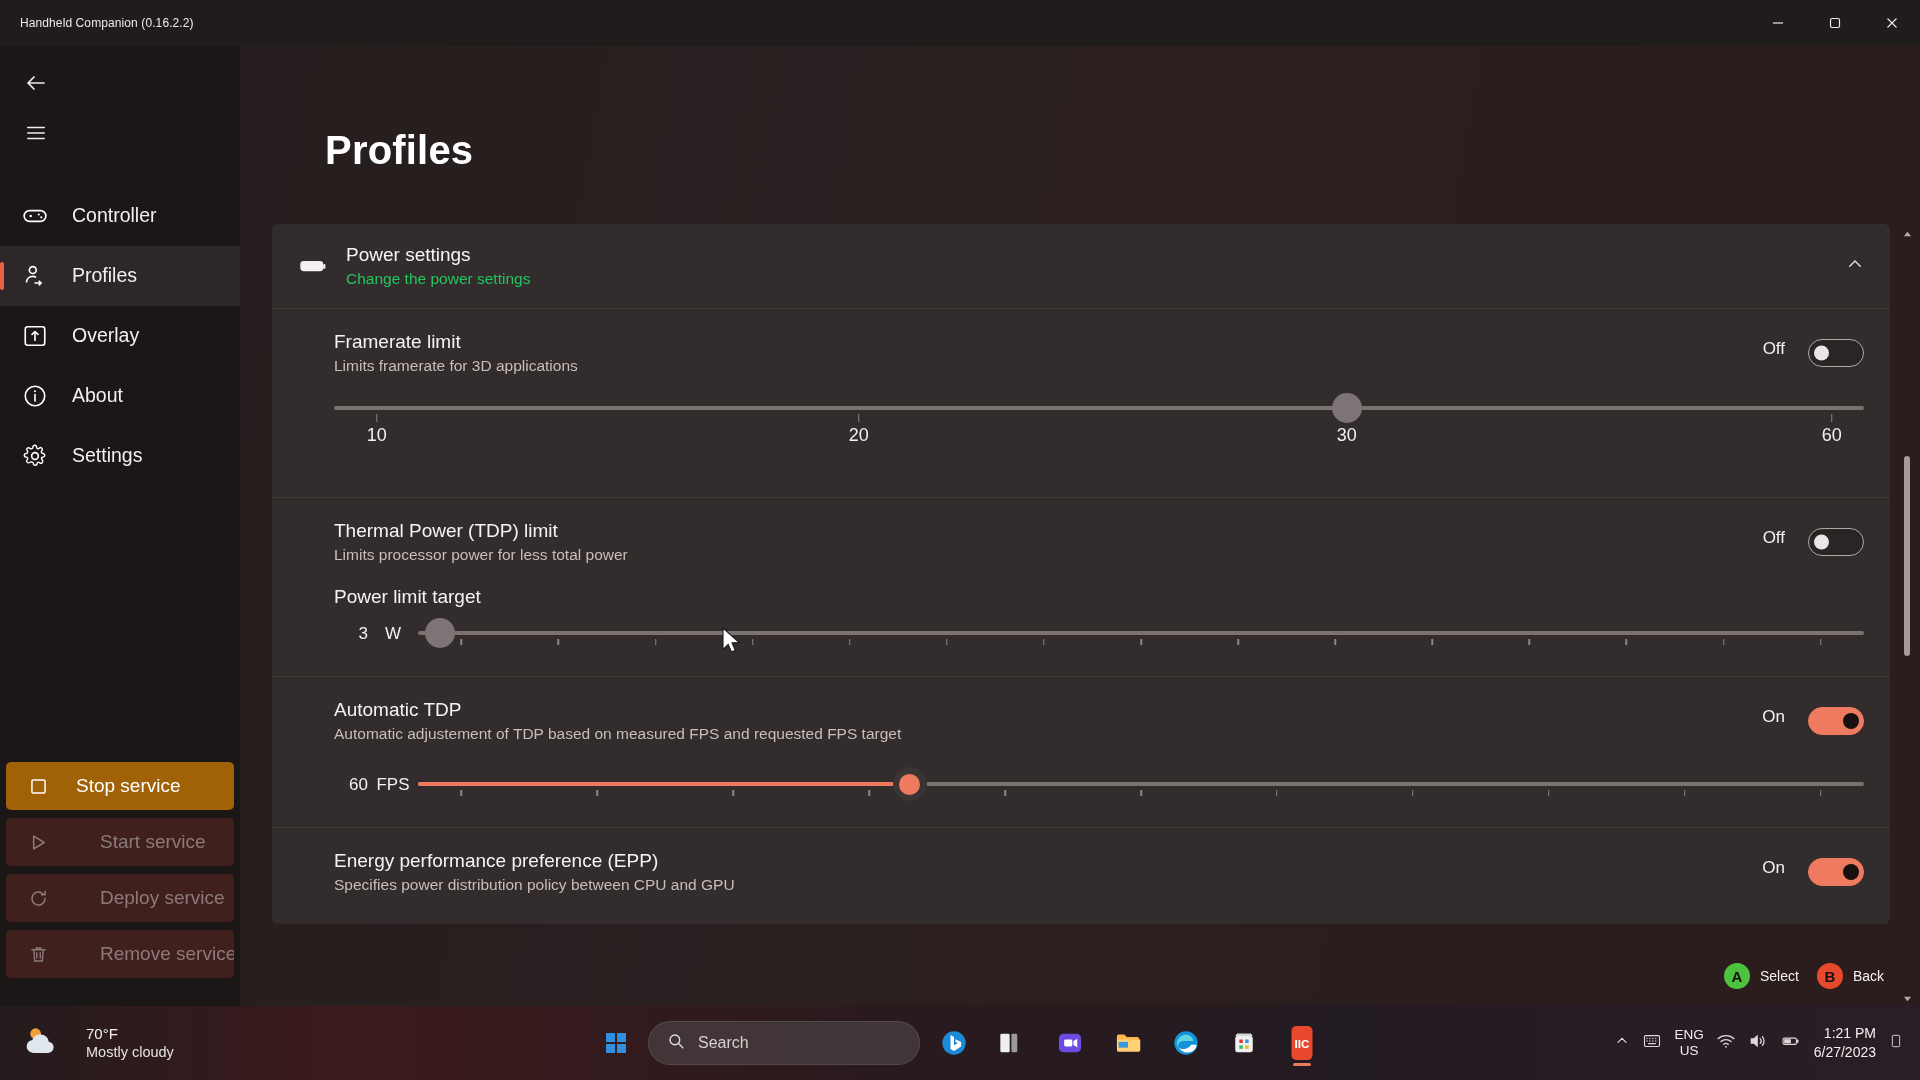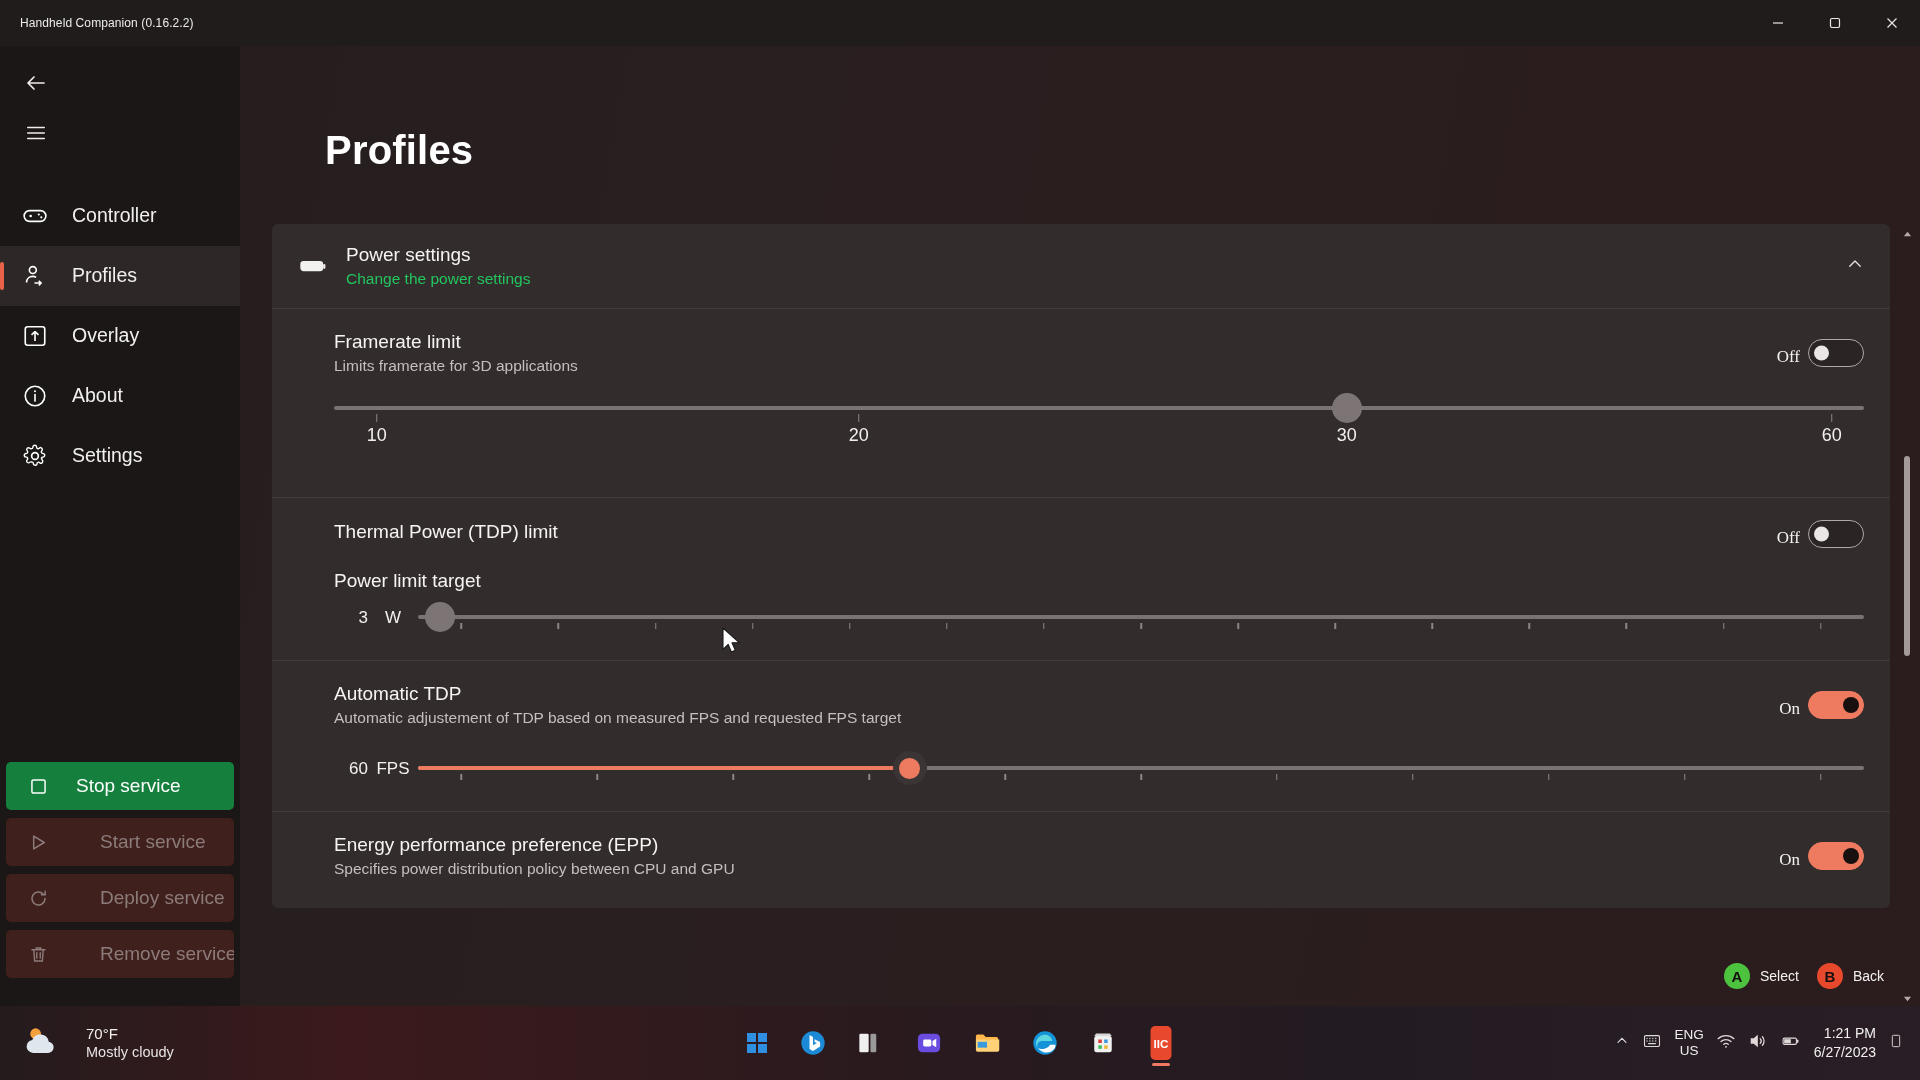--- a/index.html
+++ b/index.html
@@ -92,21 +92,21 @@
     font-size: 19px;
     overflow: hidden;
     white-space: nowrap;
   }
   .svc-btn .svc-ico {
     width: 32px; margin-right: 16px;
     display: flex; align-items: center;
     flex: 0 0 auto;
   }
   .svc-btn.active {
-    background: #15803d;
+    background: #a16207;
     color: #ffffff;
   }
   .svc-btn.disabled {
     background: #40201d;
     color: #8b7b7a;
     gap: 24px;
   }
 
   
   .main {
@@ -147,21 +147,21 @@
     border-top: 1px solid #433a3a;
     padding: 22px 26px 22px 62px;
   }
   .row-head {
     display: flex; align-items: center;
   }
   .rh-text { flex: 1 1 auto; }
   .rh-title { font-size: 19px; color: #f6f4f3; margin-bottom: 4px; }
   .rh-sub { font-size: 15.5px; color: #c7bebd; }
 
-  .toggle-wrap { display: flex; align-items: flex-end; gap: 8px; font-family: Liberation Serif, serif; }
+  .toggle-wrap { display: flex; align-items: flex-start; gap: 23px; }
   .toggle-state { font-size: 17px; color: #f3f1f0; min-width: 28px; text-align: right; }
   .toggle {
     width: 56px; height: 28px;
     border-radius: 14px;
     position: relative;
     flex: 0 0 auto;
   }
   .toggle.off { background: #2a2424; border: 1.5px solid #b0a7a6; }
   .toggle.off .knob {
     position: absolute; left: 5px; top: 50%;
@@ -489,20 +489,21 @@
               <div class="ticklabel" style="left:97.9%">60</div>
             </div>
             <div class="thumb" style="left:66.2%"></div>
           </div>
         </div>
 
         <div class="row">
           <div class="row-head">
             <span class="rh-text">
               <div class="rh-title">Thermal Power (TDP) limit</div>
+              <div class="rh-sub">Limits processor power for less total power</div>
             </span>
             <span class="toggle-wrap">
               <span class="toggle-state">Off</span>
               <span class="toggle off">
                   <span class="knob"></span>
                 </span>
             </span>
           </div>
           <div class="slider-block">
             <div class="slider-label">Power limit target</div>
@@ -632,20 +633,29 @@
 
     <div class="tb-center">
       <div class="start-btn">
         <svg width="24" height="24" viewBox="0 0 24 24">
           <rect x="2" y="2" width="9" height="9" fill="#2f8fe0"></rect>
           <rect x="13" y="2" width="9" height="9" fill="#2f8fe0"></rect>
           <rect x="2" y="13" width="9" height="9" fill="#2f8fe0"></rect>
           <rect x="13" y="13" width="9" height="9" fill="#2f8fe0"></rect>
         </svg>
       </div>
+      <div class="searchbox">
+        <span>
+          <svg width="18" height="18" viewBox="0 0 24 24" fill="none" stroke="#e3dedd" stroke-width="1.8" stroke-linecap="round">
+            <circle cx="10.5" cy="10.5" r="6.5"></circle>
+              <path d="M15.4 15.4L21 21"></path>
+          </svg>
+        </span>
+        <span class="search-ph">Search</span>
+      </div>
 
       <div class="tb-icon">
         <svg width="28" height="28" viewBox="0 0 24 24">
           <circle cx="12" cy="12" r="10" fill="#1c8ad6"></circle>
           <path d="M9 5.2l3 1.6v7.1l3.4-1.8-2.1-1v-2.3l4.8 2.4v3.9L12 18.8l-3-1.6z" fill="#fff"></path>
         </svg>
       </div>
       <div class="tb-icon">
         <svg width="28" height="28" viewBox="0 0 24 24">
           <rect x="2" y="4" width="8" height="16" rx="1.2" fill="#efefef"></rect>

